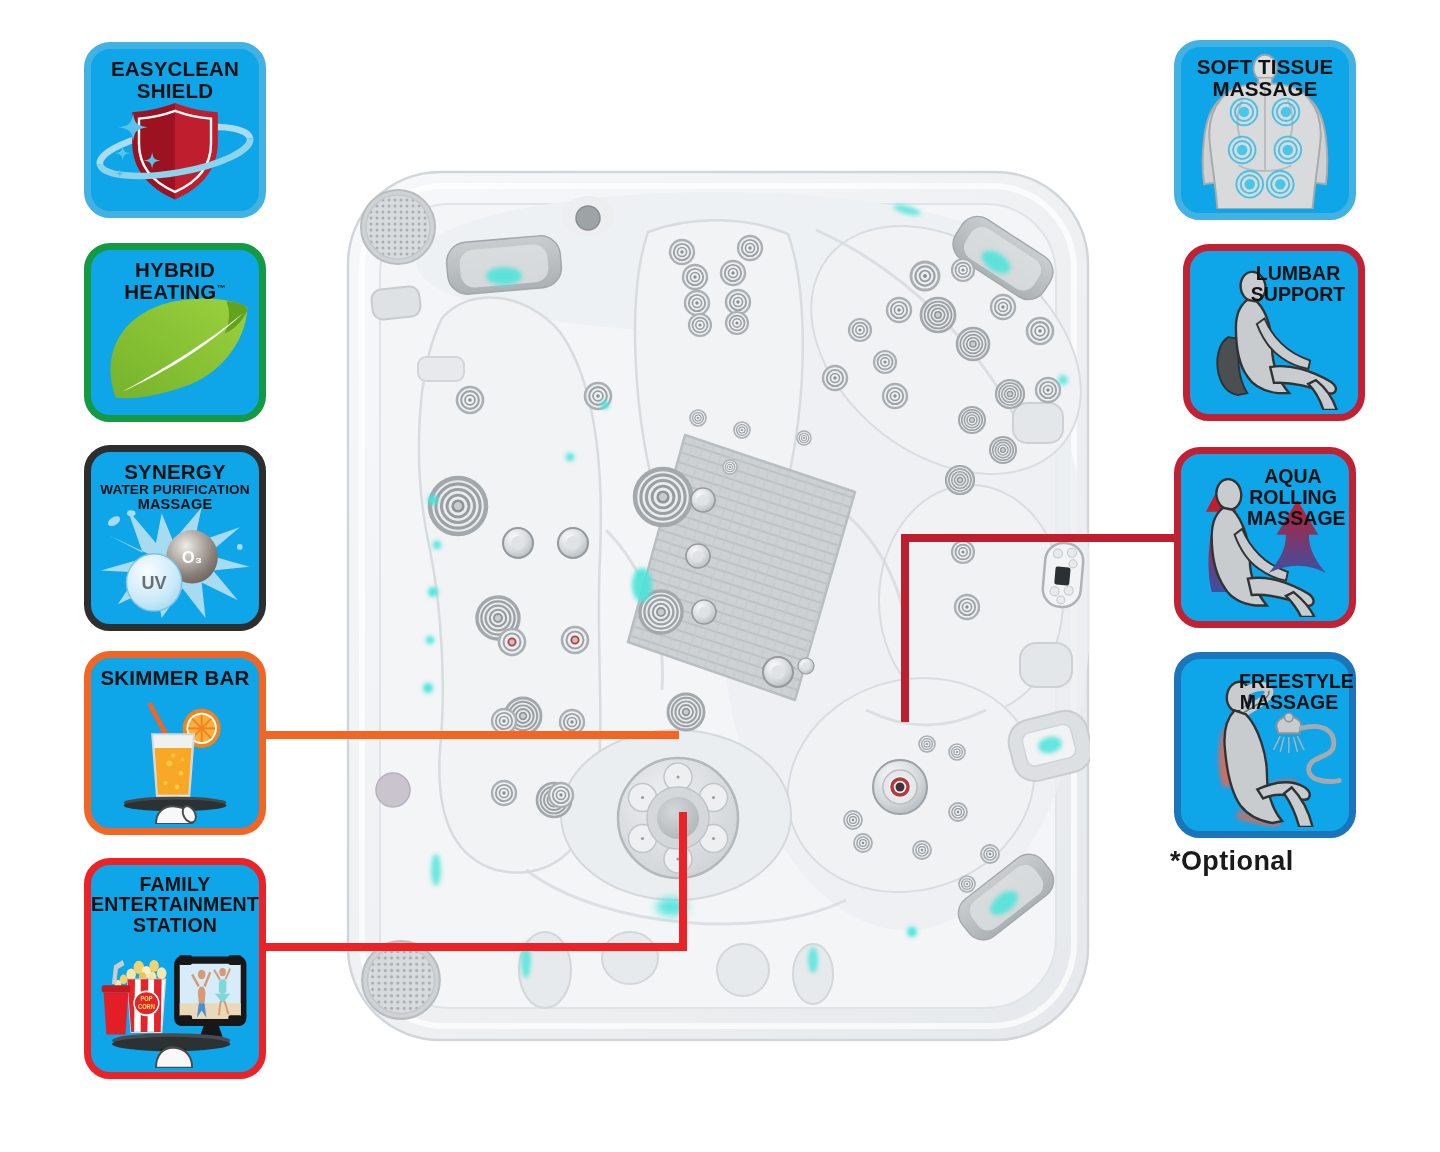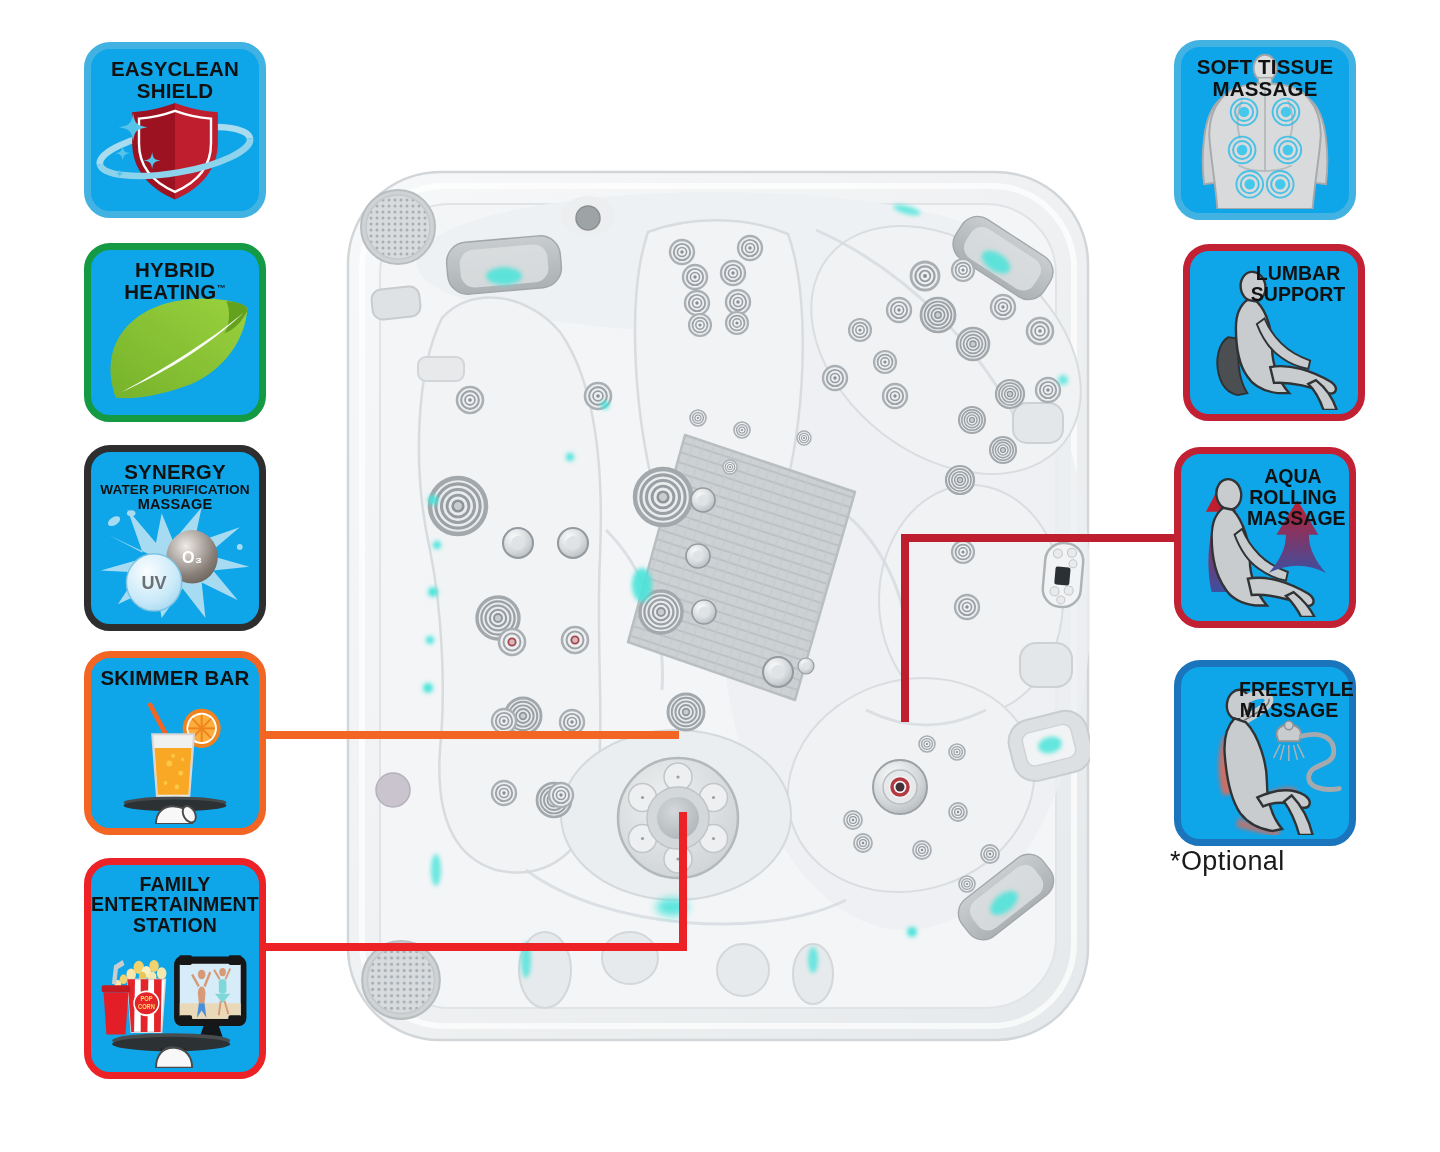--- a/index.html
+++ b/index.html
@@ -11,21 +11,21 @@
   .bt{position:absolute;left:0;right:0;top:9px;z-index:2;text-align:center;font-weight:700;
       color:#111;line-height:1.05;letter-spacing:.2px;}
   .bt div{font-size:20.5px;}
   .bt .sm1{font-size:13.6px;letter-spacing:.1px;}
   .bt .sm2{font-size:14.5px;}
   .bt .md{font-size:19.5px;}
   .bt-right{position:absolute;z-index:2;top:12px;right:10px;left:58px;text-align:center;
       font-weight:700;color:#111;line-height:1.08;}
   .bt-right div{font-size:19.5px;}
   .conn{position:absolute;z-index:2;}
-  #optional-note{position:absolute;left:1170px;top:846px;font-size:27px;font-weight:400;
+  #optional-note{position:absolute;left:1170px;top:846px;font-size:27px;font-weight:700;
       color:#1a1a1a;letter-spacing:.4px;}
   #tub{position:absolute;left:346px;top:170px;z-index:1;}
   .badge{z-index:3;}
 </style>
 </head>
 <body>
 
 <div id="canvas">
 
   <svg id="tub" width="744" height="872" viewBox="0 0 744 872">
@@ -531,21 +531,21 @@
       <path d="M28,140 C22,112 24,78 36,54 L48,54 C38,80 38,112 44,140 Z" fill="url(#rollG)"></path>
       <ellipse cx="46" cy="38" rx="13" ry="16" transform="rotate(-8 46 38)" fill="#C9CCCE" stroke="#303335" stroke-width="2.5"></ellipse>
       <path d="M40,52 C32,58 28,68 28,82 C28,102 32,122 42,136 C48,146 60,152 74,154 L86,154 C74,140 68,122 68,106 C68,90 62,66 50,54 Z" fill="#C9CCCE" stroke="#303335" stroke-width="2.5"></path>
       <path d="M66,126 C86,122 110,130 130,142 C138,148 136,156 126,154 C106,146 86,142 70,143 Z" fill="#C9CCCE" stroke="#303335" stroke-width="2.5"></path>
       <path d="M114,140 C124,148 132,158 136,166 L122,166 C118,158 112,150 106,144 Z" fill="#C9CCCE" stroke="#303335" stroke-width="2.5"></path>
       <path d="M52,80 C58,96 66,108 78,116 C86,122 96,126 106,128 L108,119 C96,115 86,109 78,101 C70,93 64,84 60,74 Z" fill="#C9CCCE" stroke="#303335" stroke-width="2"></path>
       <path d="M106,80 C106,96 98,108 88,120 C108,110 128,110 148,120 C138,108 130,96 130,80 L140,80 L118,44 L96,80 Z" fill="url(#rollG)"></path>
     </svg>
   </div>
 
-  <div class="badge" style="left: 1174px; top: 652px; width: 182px; height: 186px; border-color: rgb(27, 117, 188); margin-top: 8px;">
+  <div class="badge" style="left: 1174px; top: 652px; width: 182px; height: 186px; border-color: rgb(27, 117, 188);">
     <div class="bt-right">
       <div>FREESTYLE</div>
       <div>MASSAGE</div>
     </div>
     <svg class="icon" viewBox="0 0 168 166" preserveAspectRatio="none">
       <defs>
           <filter id="rblur" x="-60%" y="-60%" width="220%" height="220%">
             <feGaussianBlur stdDeviation="2"></feGaussianBlur>
           </filter>
         </defs>

